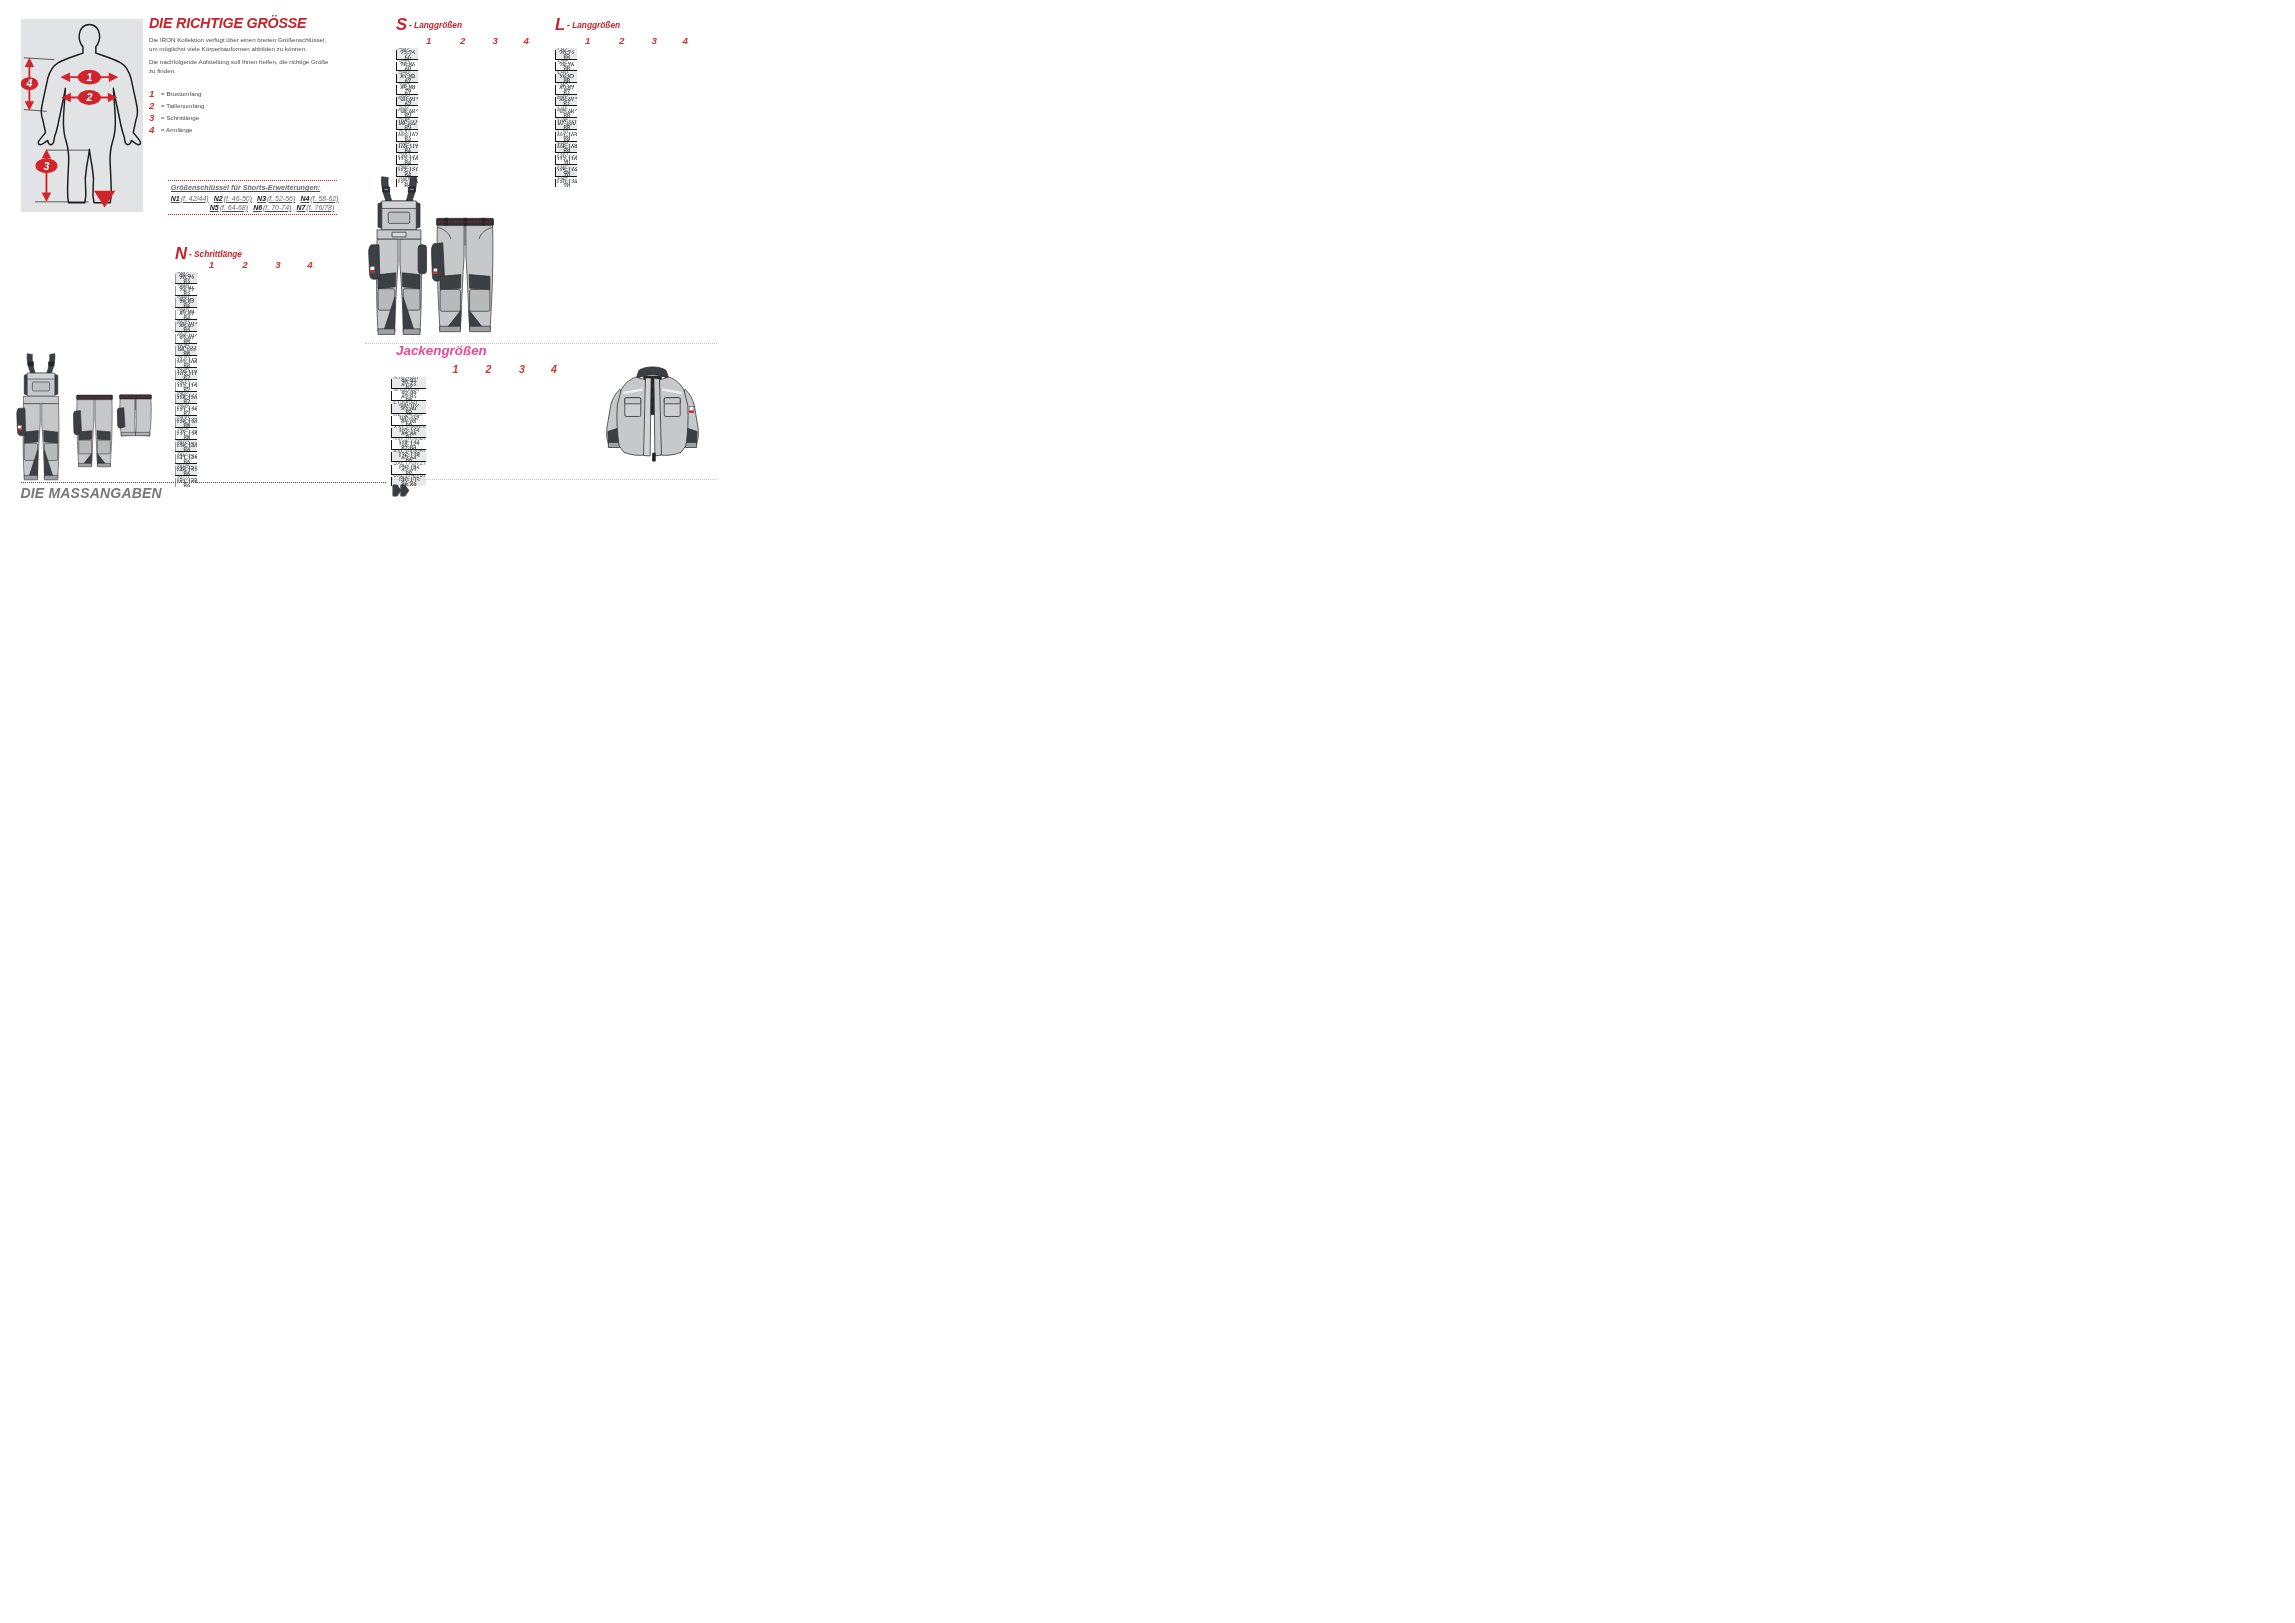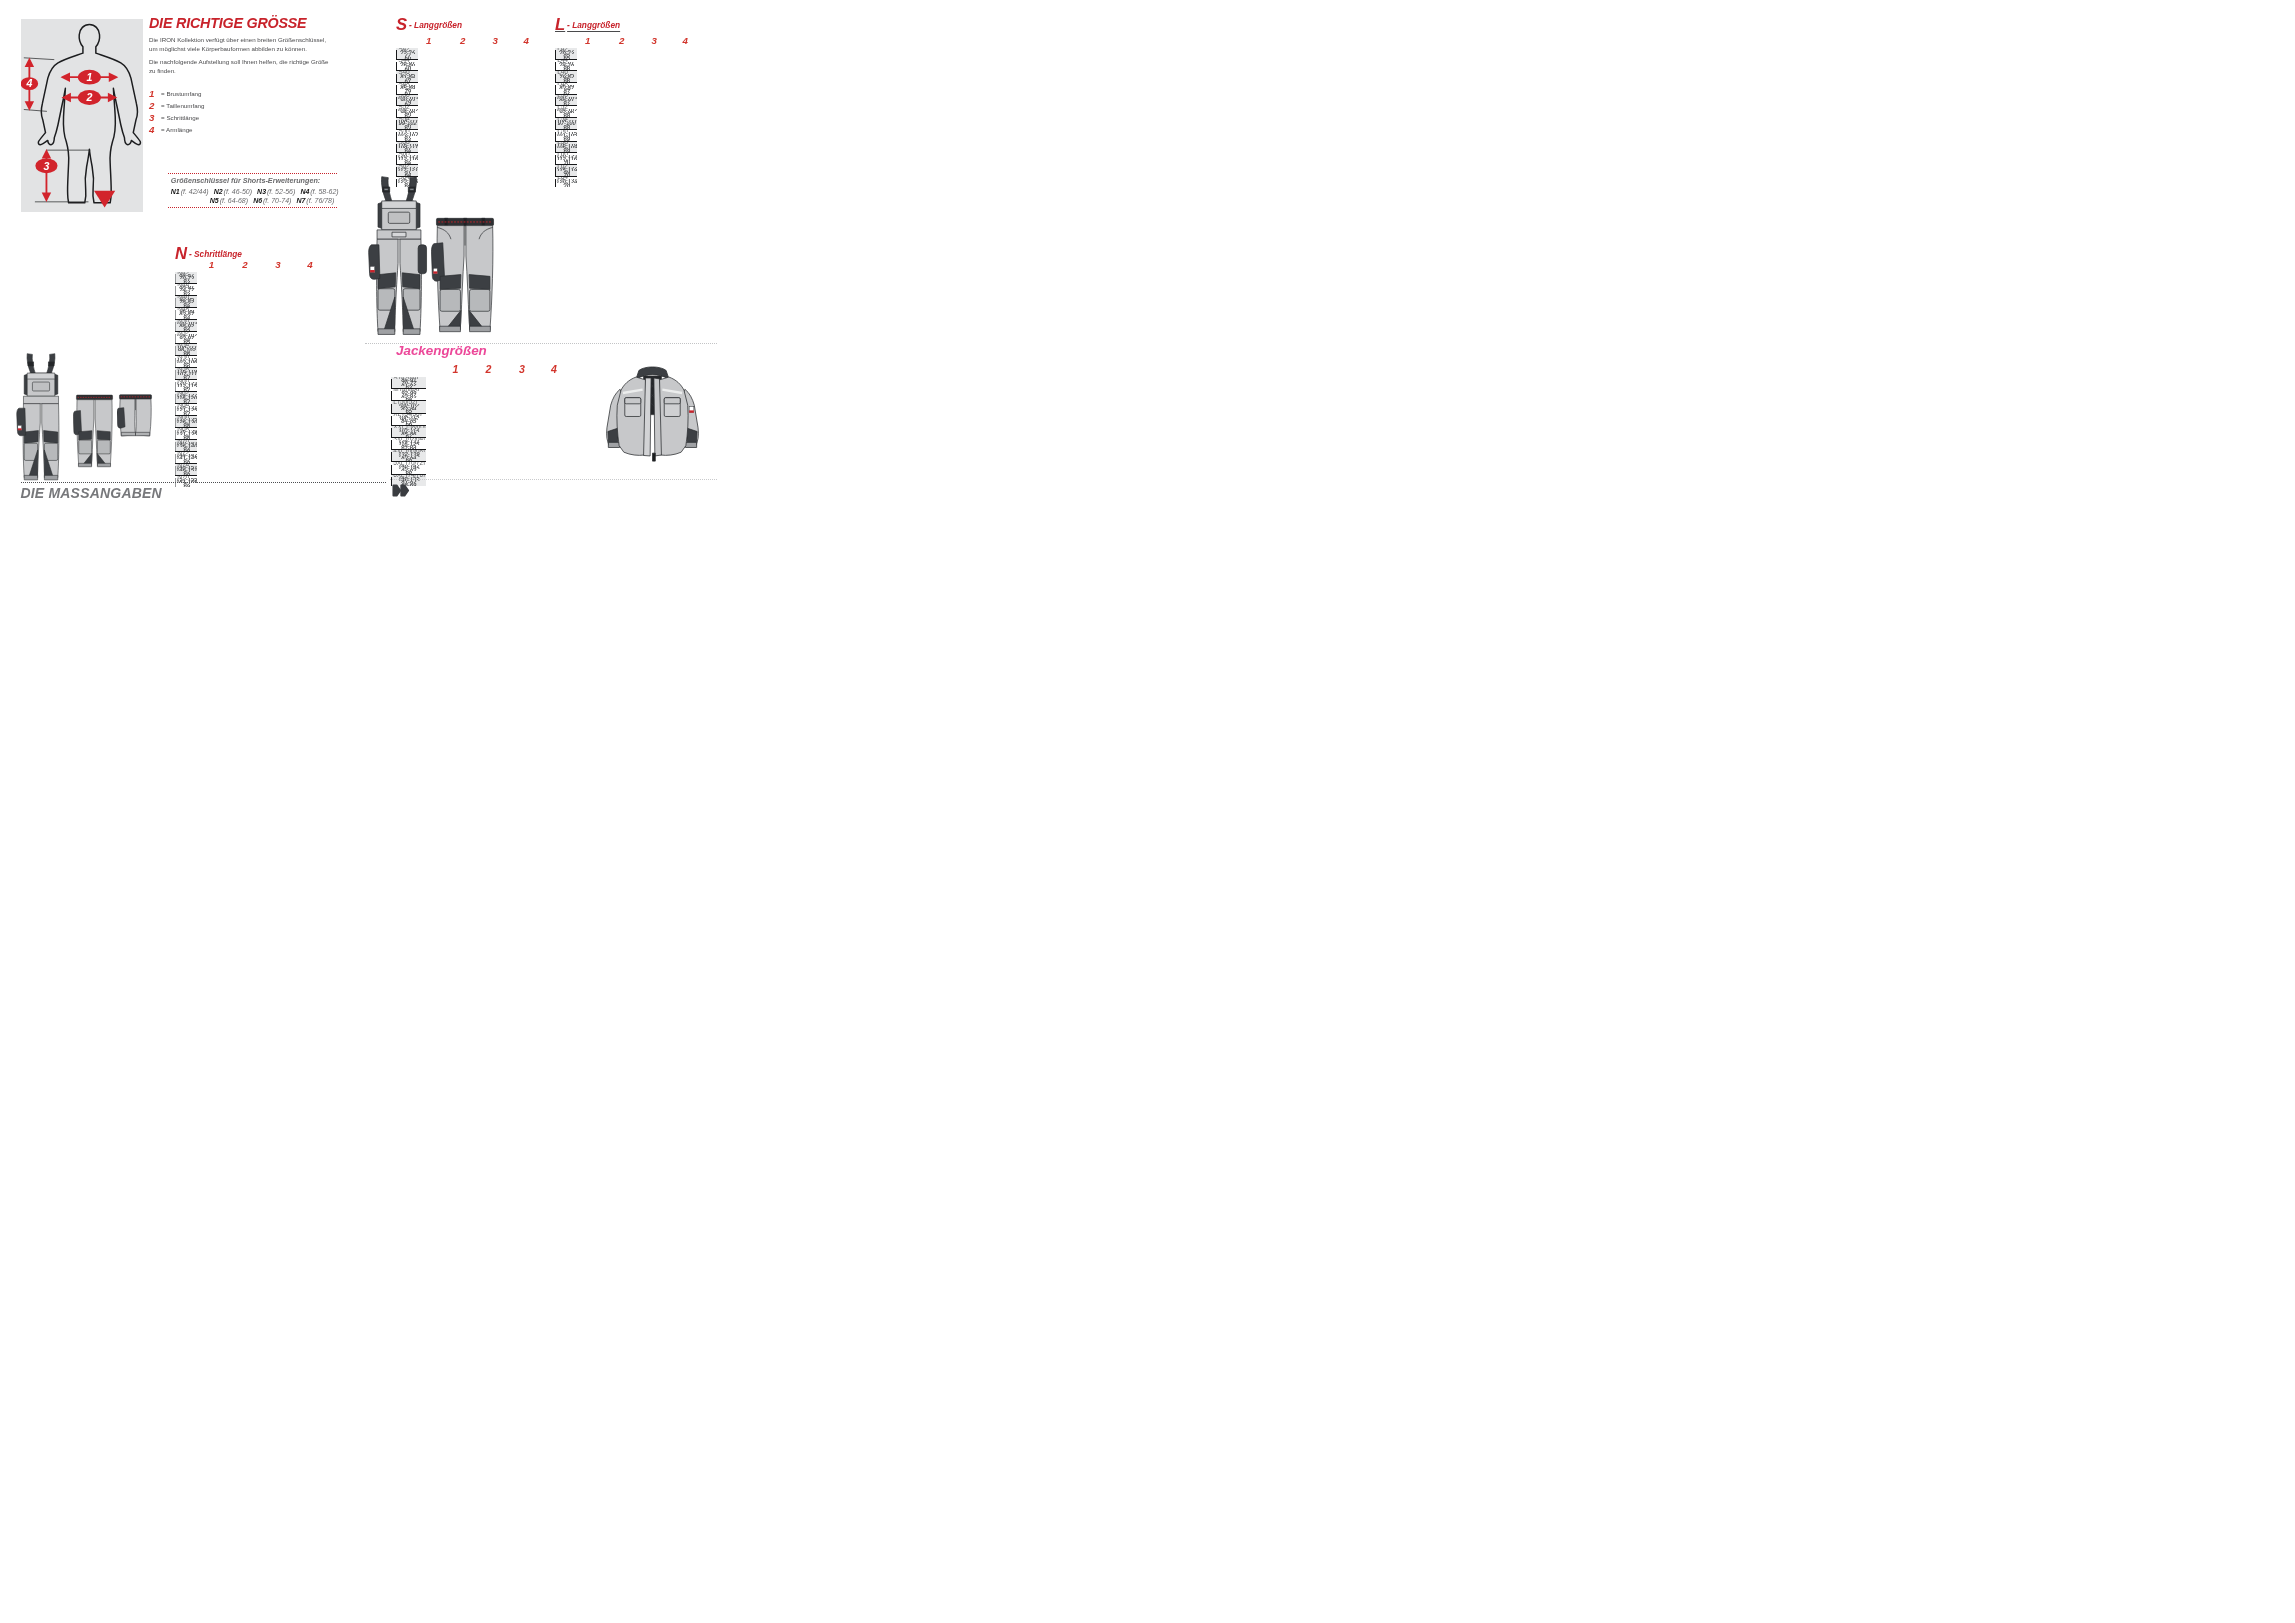--- a/index.html
+++ b/index.html
@@ -14,23 +14,24 @@
   }
   .intro{position:absolute;left:149px;width:184px;font:400 6.2px/1.42 "Liberation Sans",sans-serif;color:#4a4a4c;}
   .intro1{top:36px;} .intro2{top:58px;}
   .legend{position:absolute;left:149px;top:88px;}
   .legend-item{display:flex;align-items:center;height:12px;}
   .legend-num{width:10.2px;font:italic 800 9.7px/1 "Liberation Sans",sans-serif;color:#d2352c;}
   .legend-label{font:400 6.2px/1 "Liberation Sans",sans-serif;color:#4a4a4c;margin-left:1.9px;}
 
   
   .shorts-key{
-    position:absolute;left:168px;top:173px;width:163px;
+    position:absolute;left:168px;top:180px;width:163px;
     border-top:1.4px dotted #c8232b;border-bottom:1.4px dotted #c8232b;
     padding:3.2px 2.8px 3.7px 2.8px;
+    text-decoration:underline;
   }
   .shorts-key-title{font:italic 700 7.2px/1.2 "Liberation Sans",sans-serif;color:#6a6a6c;}
   .key-row{margin-top:1.9px;font-size:7px;white-space:nowrap;}
   .key-row2{padding-left:39px;}
   .key-item{margin-right:5.1px;}
   .key-code{font:italic 800 7px/1 "Liberation Sans",sans-serif;color:#141414;}
   .key-range{font:italic 400 7px/1 "Liberation Sans",sans-serif;color:#6a6a6c;margin-left:0.9px;}
 
   
   .sec-title{position:absolute;white-space:nowrap;}
@@ -254,21 +255,21 @@
       </div>
       <div class="t-row">
         <div class="t-cell t-label">S64</div>
         <div class="t-cell t-val">128-131</div>
         <div class="t-cell t-val">122-126</div>
         <div class="t-cell t-val">81</div>
         <div class="t-cell t-val">65</div>
       </div>
     </div>
 
-  <div class="sec-title" style="left:555px;top:16.7px;text-decoration:underline;">
+  <div class="sec-title" style="left:555px;top:16.7px;">
     <span class="big-letter">L</span><span class="sec-suffix">- Langgrößen</span>
   </div>
   <div class="t-head cols-s" style="left:555px;top:35px;">
       <div class="h-spacer"></div>
       <div class="h-cell">1</div>
       <div class="h-cell">2</div>
       <div class="h-cell">3</div>
       <div class="h-cell">4</div>
     </div>
   <div class="tbl tbl-s cols-s" style="left:555px;top:48px;">

